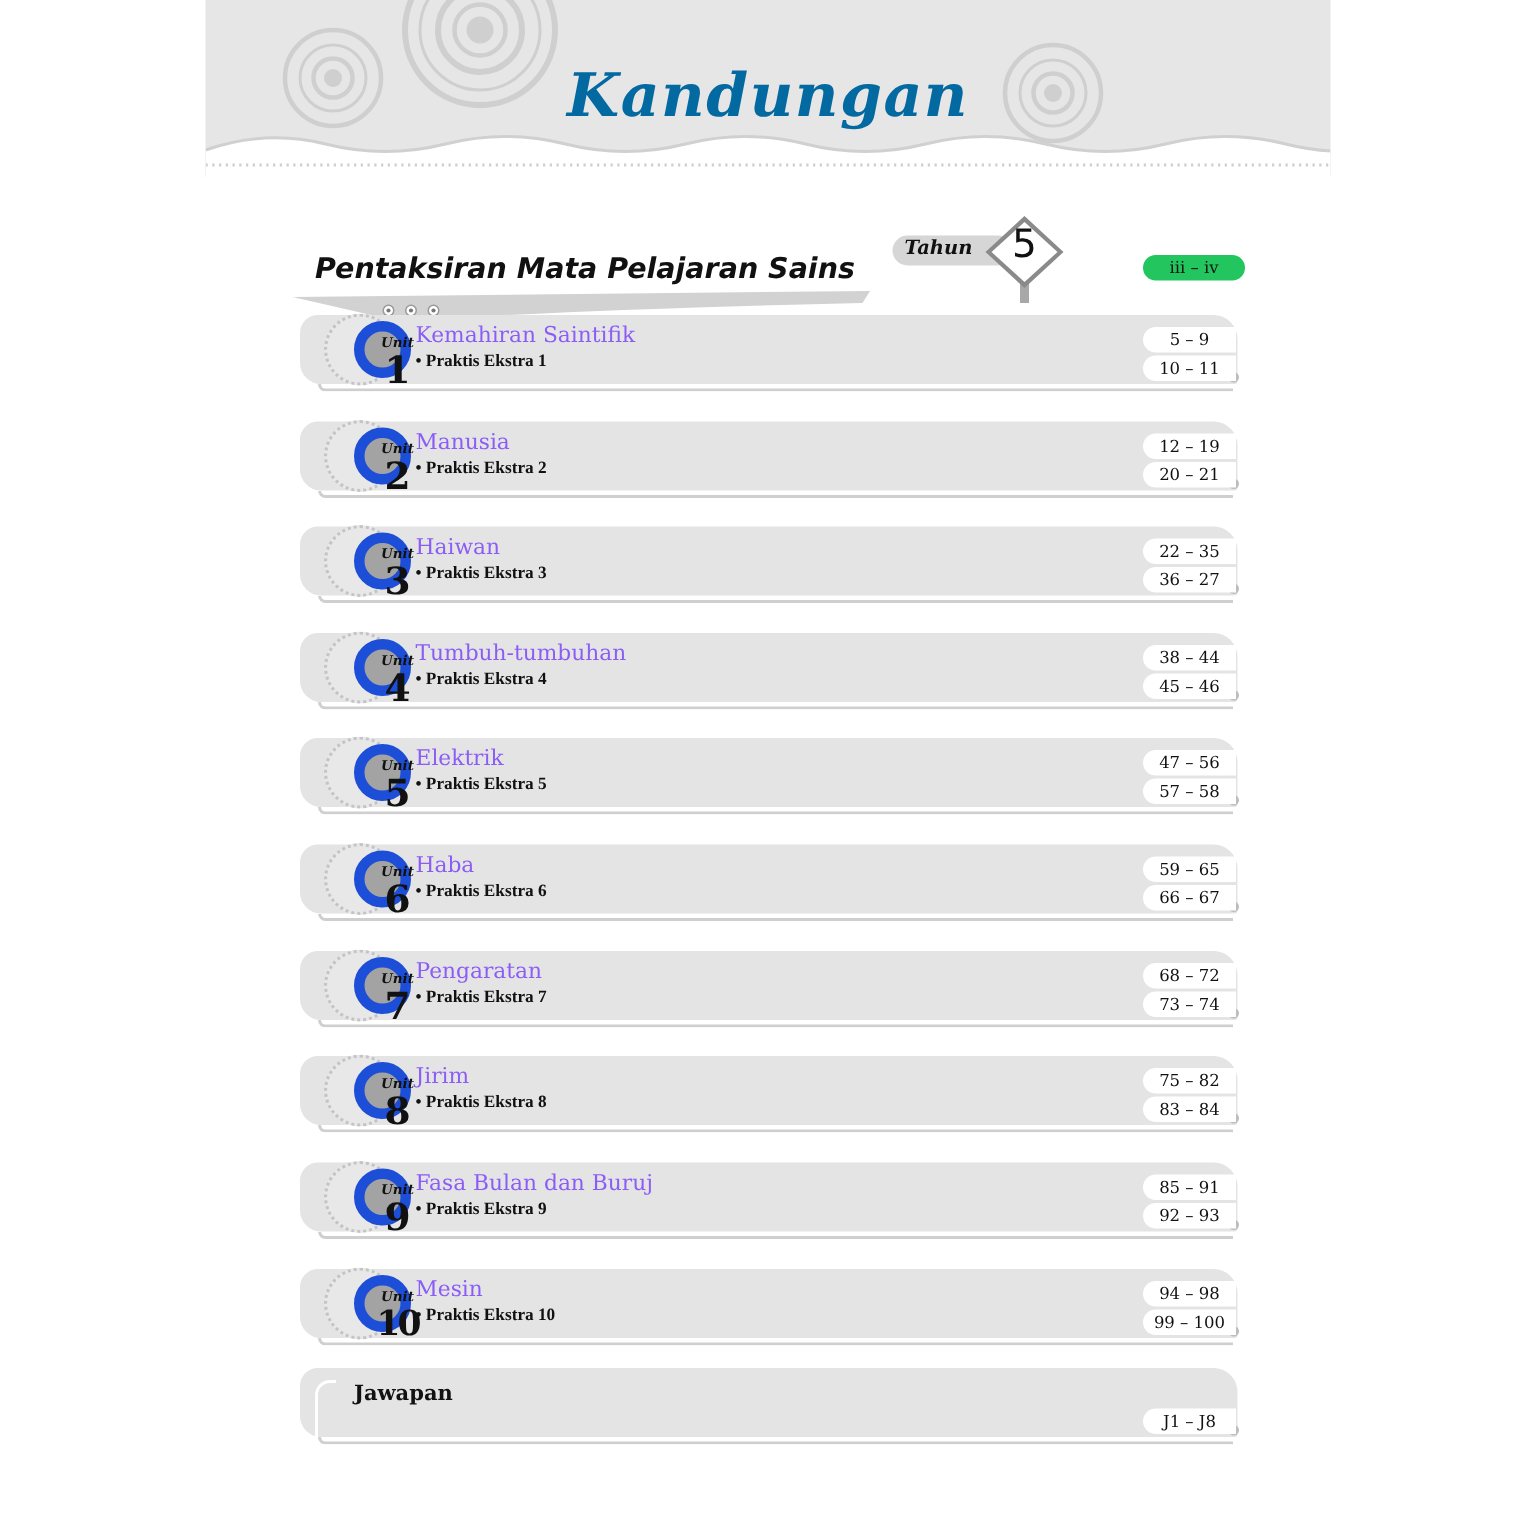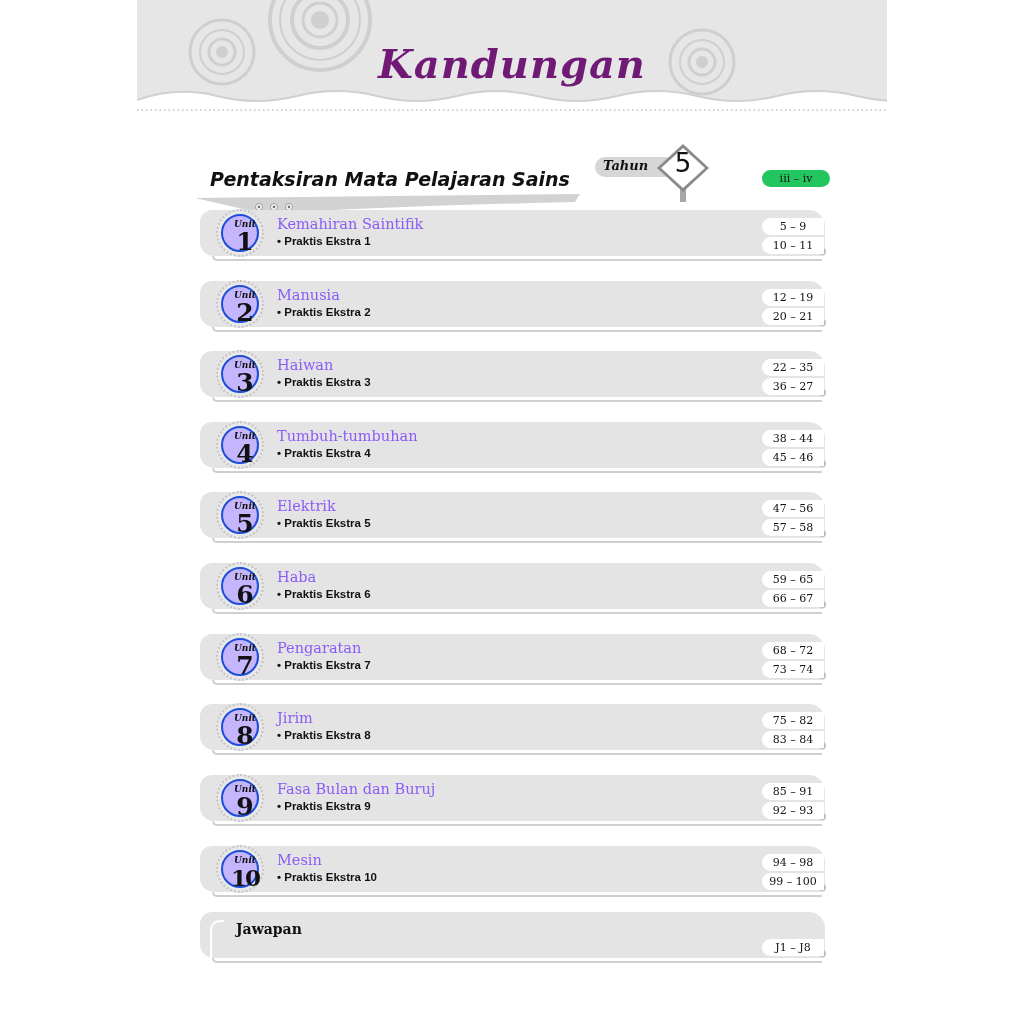--- a/index.html
+++ b/index.html
@@ -7,21 +7,21 @@
     body { position: relative; font-family: "DejaVu Serif", serif; color: #111; }
 
     .header-banner {
       position: absolute; left: 137px; top: 0; width: 750px; height: 118px;
       background: #e6e6e7; overflow: hidden;
     }
     .header-banner svg.bg { position: absolute; left: 0; top: 0; }
     .header-title {
       position: absolute; left: 0; width: 100%; top: 40px; text-align: center;
       font-family: "DejaVu Serif", serif; font-style: italic; font-weight: bold;
-      font-size: 40px; letter-spacing: 1px; color: #701a75;
+      font-size: 40px; letter-spacing: 1px; color: #0369a1;
     }
 
     .subject-heading {
       position: absolute; left: 195px; top: 150px; width: 400px; height: 50px; margin-top: 16px;
     }
     .subject-title {
       position: absolute; left: 15px; top: 2px;
       font-family: "DejaVu Sans", sans-serif; font-style: italic; font-weight: bold;
       font-size: 19px; color: #111; white-space: nowrap;
     }
@@ -58,39 +58,39 @@
       border-bottom: 2px solid #cfcfcf; border-left: 2px solid #cfcfcf; border-radius: 0 0 0 8px;
     }
     .toc-row .end-dot {
       position: absolute; left: 619px; top: 38px; width: 7px; height: 7px; border-radius: 50%; background: #bdbdbd;
     }
     .unit-seal {
       position: absolute; left: 16px; top: -1px; width: 48px; height: 48px; border-radius: 50%;
       background: #e8e8e8; border: 2px dotted #c4c4c4;
     }
     .unit-seal .inner {
-      position: absolute; left: 3px; top: 3px; width: 38px; height: 38px; border-radius: 50%;
-      background: #c4b5fd; border: 2px solid #1d4ed8;
+      position: absolute; left: 18px; top: 3px; width: 38px; height: 38px; border-radius: 50%;
+      background: #a3a3a3; border: 7px solid #1d4ed8;
     }
     .unit-word {
       position: absolute; left: 0; width: 44px; top: 3px; text-align: center;
       font-family: "DejaVu Serif", serif; font-style: italic; font-weight: bold; font-size: 9px;
     }
     .unit-number {
       position: absolute; left: 0; width: 44px; top: 12px; text-align: center;
       font-family: "DejaVu Serif", serif; font-weight: bold; font-size: 25px; line-height: 28px;
     }
     .unit-number.two { font-size: 23px; letter-spacing: -2px; }
     .unit-title {
       position: absolute; left: 77px; top: 6px;
       font-family: "DejaVu Serif", serif; font-size: 14.5px; color: #8b5cf6; white-space: nowrap;
     }
     .unit-sub {
       position: absolute; left: 77px; top: 25px;
-      font-family: Liberation Sans, sans-serif; font-weight: bold; font-size: 11.5px; color: #111; white-space: nowrap;
+      font-family: Liberation Serif, serif; font-weight: bold; font-size: 11.5px; color: #111; white-space: nowrap;
     }
     .page-pill {
       position: absolute; left: 562px; width: 62px; height: 17px; background: #ffffff;
       border-radius: 9px 0 0 9px; font-family: "DejaVu Serif", serif; font-size: 11px;
       text-align: center; line-height: 17px; color: #111;
     }
     .page-pill.p1 { top: 8px; }
     .page-pill.p2 { top: 27px; }
 
     .answers-row .bar { border-radius: 12px 16px 2px 14px; }

